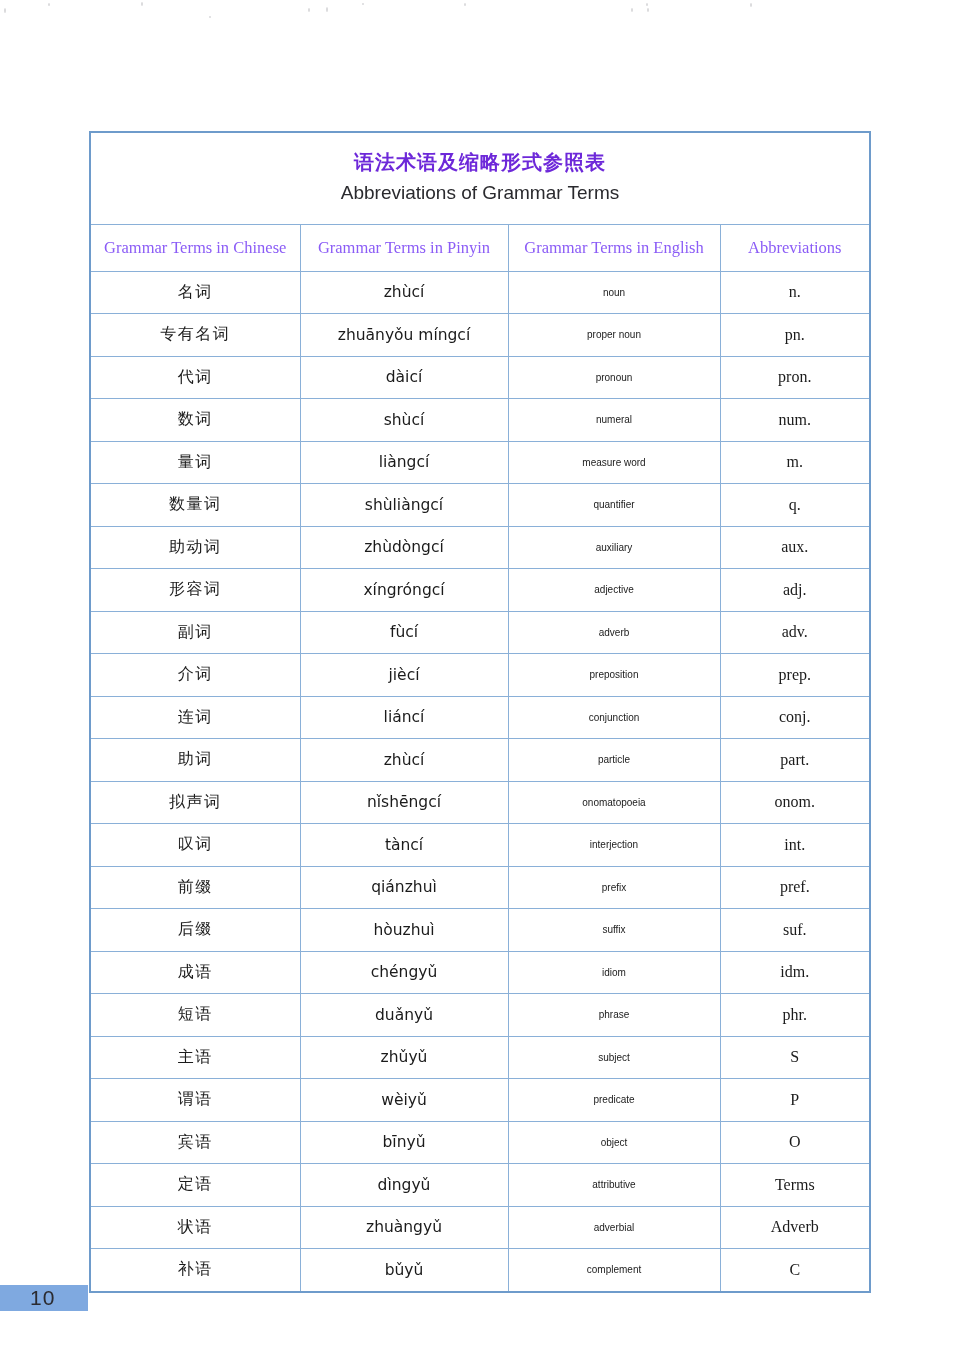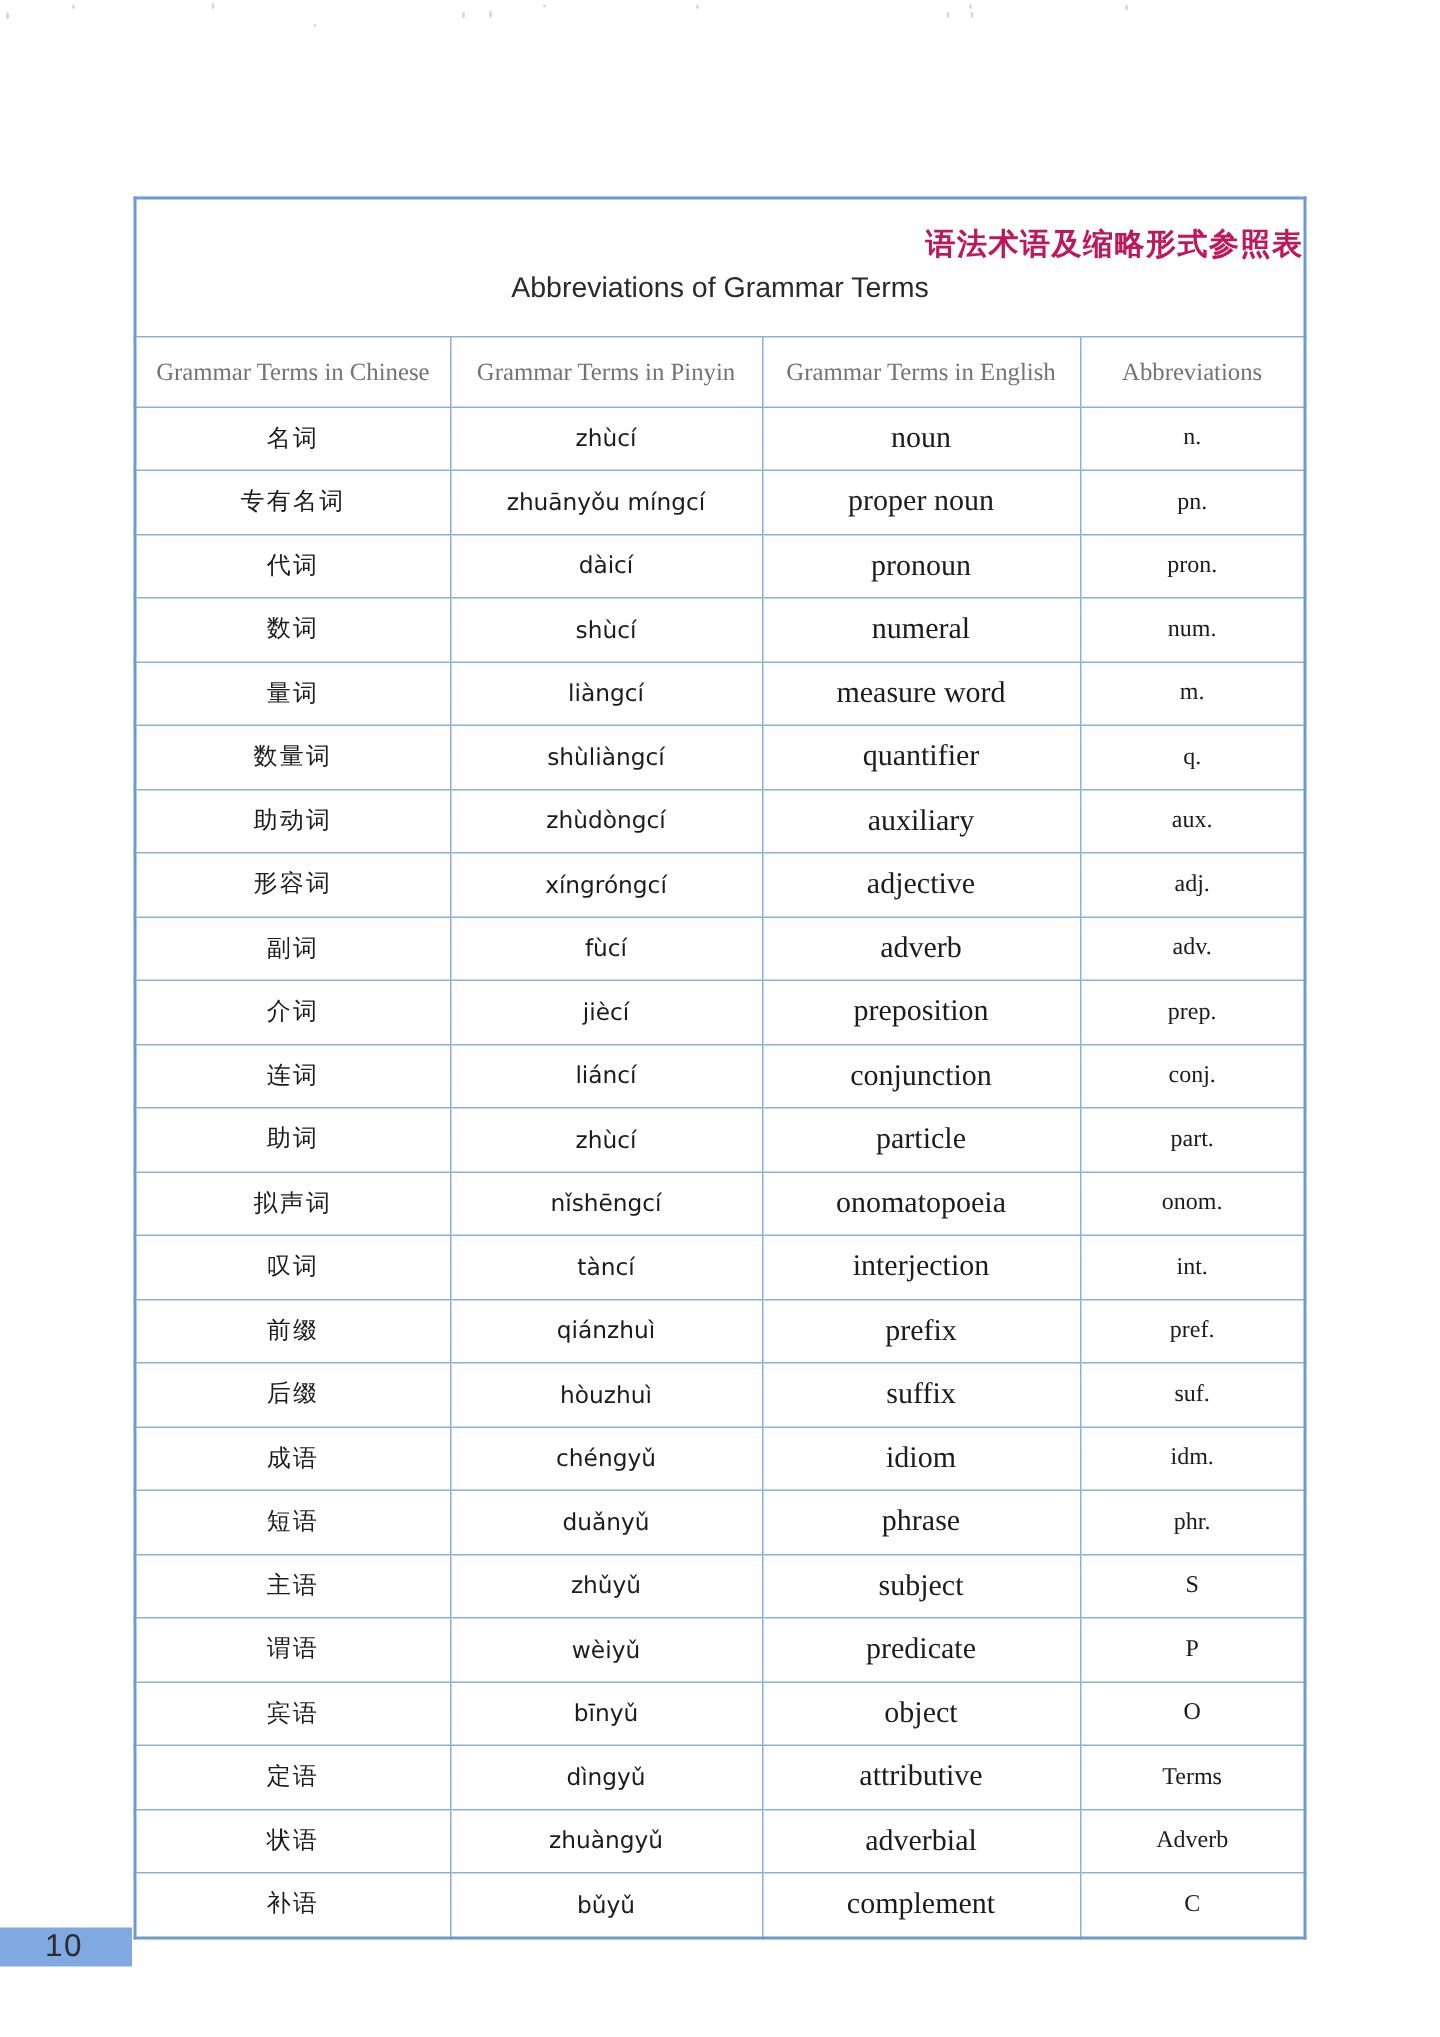--- a/index.html
+++ b/index.html
@@ -69,58 +69,57 @@
   td.title-cell {
     background: #eaf0f9;
     padding: 14px 0 16px 0;
     border-bottom: 1px solid #8ab0d8;
   }
   .title-cn {
     font-family: "DejaVu Sans", "Liberation Sans", sans-serif;
     font-weight: bold;
     font-size: 20px;
     letter-spacing: 1px;
-    color: #be185d;
+    color: #6d28d9;
     line-height: 1.5;
-    text-align: right;
   }
   .title-en {
     font-family: "Liberation Sans", sans-serif;
     font-size: 19px;
     color: #2a2a2e;
     line-height: 1.5;
     margin-top: 2px;
   }
 
   
   tr.col-head td {
     height: 44px;
     font-family: "Liberation Serif", serif;
     font-size: 16.5px;
-    color: #737373;
+    color: #8b5cf6;
     background: #ffffff;
   }
 
   
   tr.data-row td { height: 39.5px; }
 
   td.cell-cn {
     font-family: "DejaVu Sans", "Liberation Sans", sans-serif;
     font-size: 16px;
     letter-spacing: 1.5px;
     color: #18181a;
   }
   td.cell-py {
     font-family: "DejaVu Sans", "Liberation Sans", sans-serif;
     font-size: 15.5px;
     color: #18181a;
   }
   td.cell-en {
-    font-family: Liberation Serif, serif;
-    font-size: 20px;
+    font-family: Liberation Sans, sans-serif;
+    font-size: 10px;
     color: #131313;
   }
   td.cell-abbr {
     font-family: "Liberation Serif", serif;
     font-size: 16px;
     color: #131313;
   }
 
   
   .folio {

